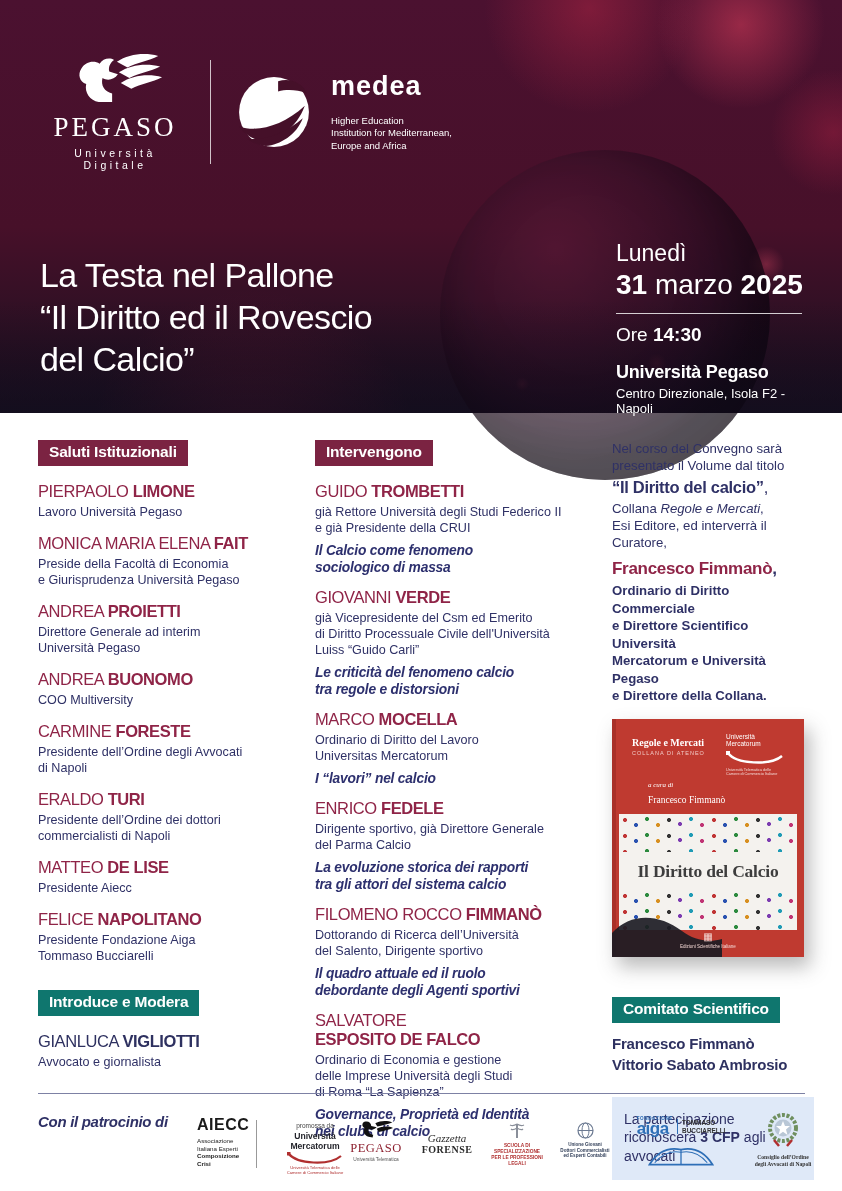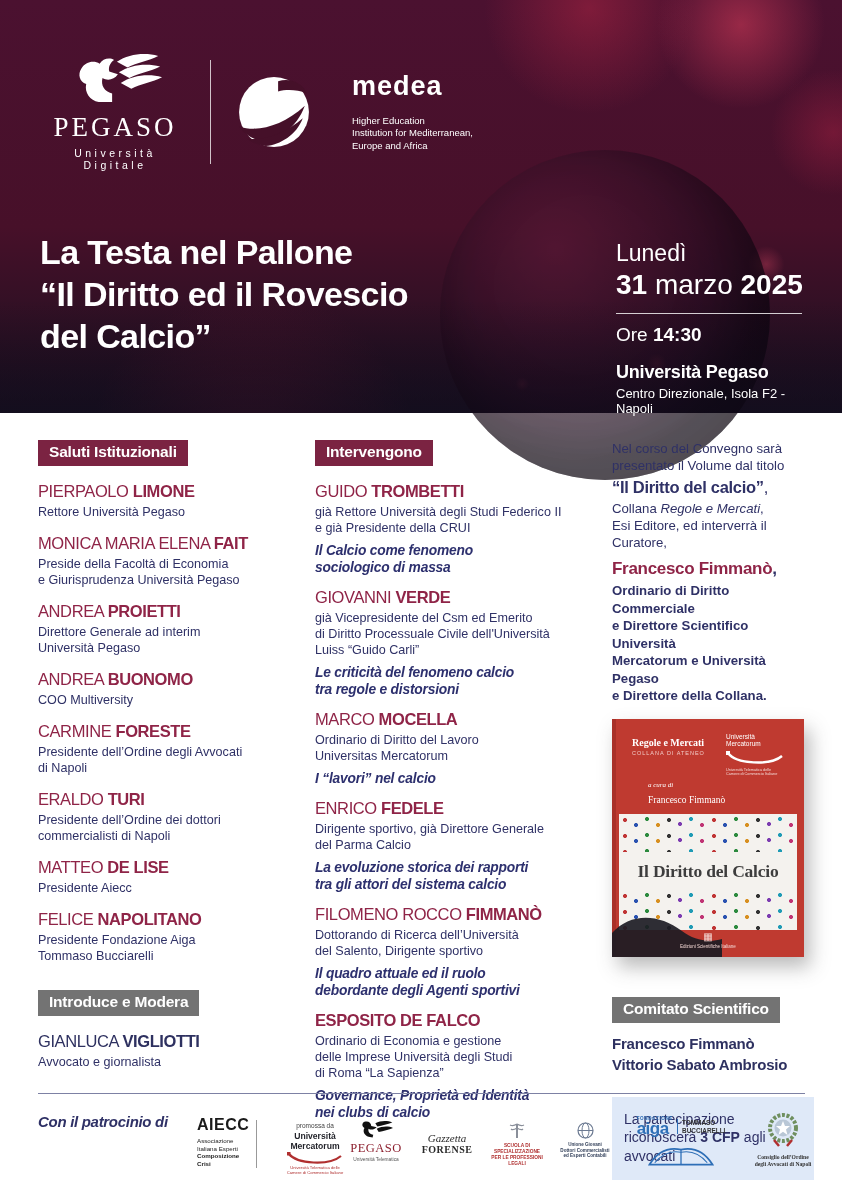--- a/index.html
+++ b/index.html
@@ -34,29 +34,29 @@
     position:absolute; left:0; top:300px; width:842px; height:113px;
     background:linear-gradient(180deg, transparent, rgba(15,10,25,.55));
   }
 
   .brandbar { position:absolute; left:40px; top:52px; display:flex; align-items:center; }
   .pegaso-logo { width:150px; text-align:center; color:#fff; }
   .pegaso-logo svg { width:96px; height:58px; display:block; margin:0 auto 2px; }
   .pegaso-word { font-family:"Liberation Serif", serif; font-size:27px; letter-spacing:3px; font-weight:400; }
   .pegaso-tag { font-size:10.5px; letter-spacing:3.5px; margin-top:4px; }
   .brand-divider { width:1px; height:104px; background:rgba(255,255,255,.75); margin:0 26px 0 20px; }
-  .medea { display:flex; align-items:center; color:#fff;gap:21px; }
+  .medea { display:flex; align-items:center; color:#fff; }
   .medea svg { width:74px; height:74px; }
   .medea-text { margin-left:20px; }
   .medea-word { font-size:27px; font-weight:bold; letter-spacing:1px; }
   .medea-tag { font-size:9.5px; line-height:12.5px; margin-top:13px; white-space:pre-line; }
 
   .hero-title {
-    position:absolute; left:40px; top:231px; color:#fff;
-    font-size:34px; line-height:42px; font-weight:bold; letter-spacing:-0.6px;
+    position:absolute; left:40px; top:254px; color:#fff;
+    font-size:34px; line-height:42px; font-weight:normal; letter-spacing:-0.6px;
   }
   .datebox { position:absolute; left:616px; top:240px; width:200px; color:#fff; }
   .date-dayname { font-size:23px; font-weight:normal; }
   .date-main { font-size:28px; margin-top:2px; font-weight:normal; }
   .date-main .b { font-weight:bold; }
   .date-rule { border:none; border-top:1px solid rgba(255,255,255,.8); width:186px; margin:12px 0 10px; }
   .date-time { font-size:19px; }
   .date-time .b { font-weight:bold; }
   .date-venue { font-size:18px; font-weight:bold; margin-top:16px; letter-spacing:-0.2px; }
   .date-addr { font-size:13px; margin-top:3px; }
@@ -64,21 +64,21 @@
   
   .col { position:absolute; top:440px; }
   .col1 { left:38px;  width:265px; }
   .col2 { left:315px; width:272px; }
   .col3 { left:612px; width:202px; }
 
   .banner {
     display:inline-block; background:#7b2342; color:#fff;
     font-size:15.5px; font-weight:bold; padding:3px 11px 5px; letter-spacing:-0.2px;
   }
-  .banner--navy { background:#737373; }
+  .banner--navy { background:#0f766e; }
 
   .p-name { font-size:16.5px; line-height:19px; letter-spacing:-0.4px; color:#8f2447; margin-top:12px; }
   .p-name .p-last { font-weight:bold; }
   .p-name--navy { color:#2e3160; }
   .p-role { font-size:12.6px; line-height:16px; color:#2f3166; margin-top:3px; white-space:pre-line; }
   .p-topic { font-size:13.8px; line-height:17px; font-weight:bold; font-style:italic; color:#2d306e; margin-top:6px; white-space:pre-line; letter-spacing:-0.2px; }
   .speaker--wrap .p-first { display:block; }
   .col1 .p-name { margin-top:14px; }
   .first-entry { margin-top:16px !important; }
   .modera-block { margin-top:26px; }
@@ -232,21 +232,21 @@
       <div class="date-venue">Università Pegaso</div>
       <div class="date-addr">Centro Direzionale, Isola F2 - Napoli</div>
     </div>
   </div>
 
   <div class="col col1">
     <div class="banner">Saluti Istituzionali</div>
 
     <div>
       <div class="p-name first-entry"><span class="p-first">PIERPAOLO</span> <span class="p-last">LIMONE</span></div>
-      <div class="p-role">Rettore Università Pegaso</div>
+      <div class="p-role">Lavoro Università Pegaso</div>
     </div>
     <div>
       <div class="p-name"><span class="p-first">MONICA MARIA ELENA</span> <span class="p-last">FAIT</span></div>
       <div class="p-role">Preside della Facoltà di Economia
 e Giurisprudenza Università Pegaso</div>
     </div>
     <div>
       <div class="p-name"><span class="p-first">ANDREA</span> <span class="p-last">PROIETTI</span></div>
       <div class="p-role">Direttore Generale ad interim
 Università Pegaso</div>
@@ -314,21 +314,21 @@
 tra gli attori del sistema calcio</div>
     </div>
     <div>
       <div class="p-name"><span class="p-first">FILOMENO ROCCO</span> <span class="p-last">FIMMANÒ</span></div>
       <div class="p-role">Dottorando di Ricerca dell’Università
 del Salento, Dirigente sportivo</div>
       <div class="p-topic">Il quadro attuale ed il ruolo
 debordante degli Agenti sportivi</div>
     </div>
     <div class="speaker--wrap">
-      <div class="p-name"><span class="p-last">ESPOSITO DE FALCO</span></div>
+      <div class="p-name"><span class="p-first">SALVATORE</span><span class="p-last">ESPOSITO DE FALCO</span></div>
       <div class="p-role">Ordinario di Economia e gestione
 delle Imprese Università degli Studi
 di Roma “La Sapienza”</div>
       <div class="p-topic">Governance, Proprietà ed Identità
 nei clubs di calcio</div>
     </div>
   </div>
 
   <div class="col col3">
     <div class="vol-text" style="white-space:pre-line;">Nel corso del Convegno sarà

